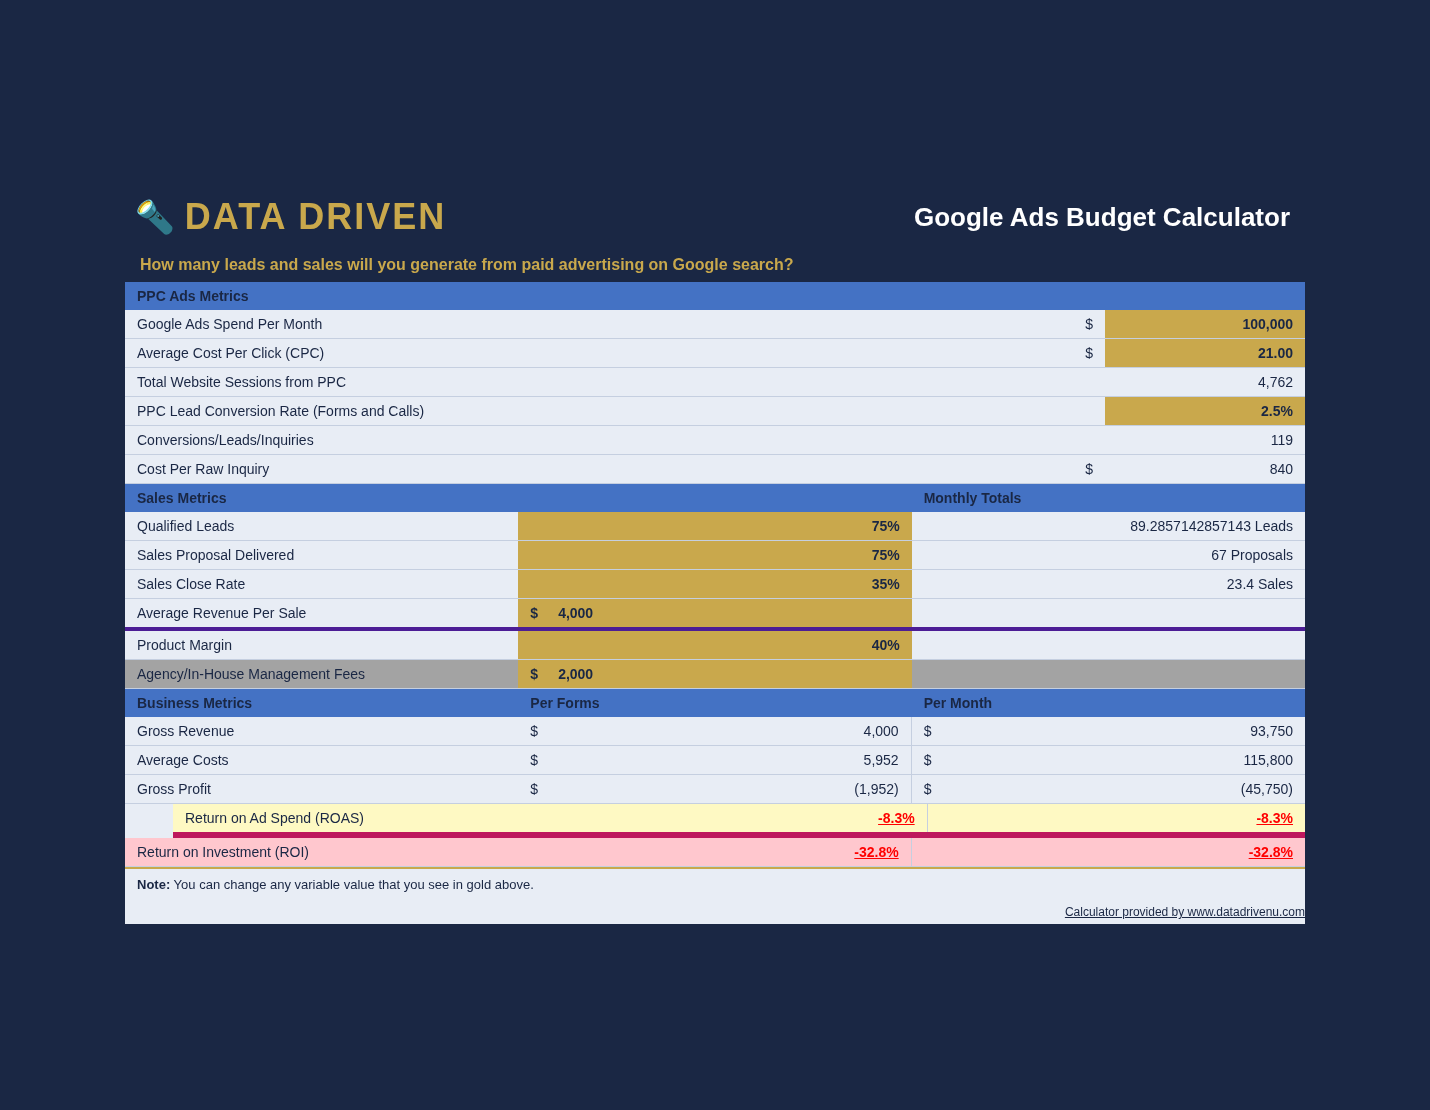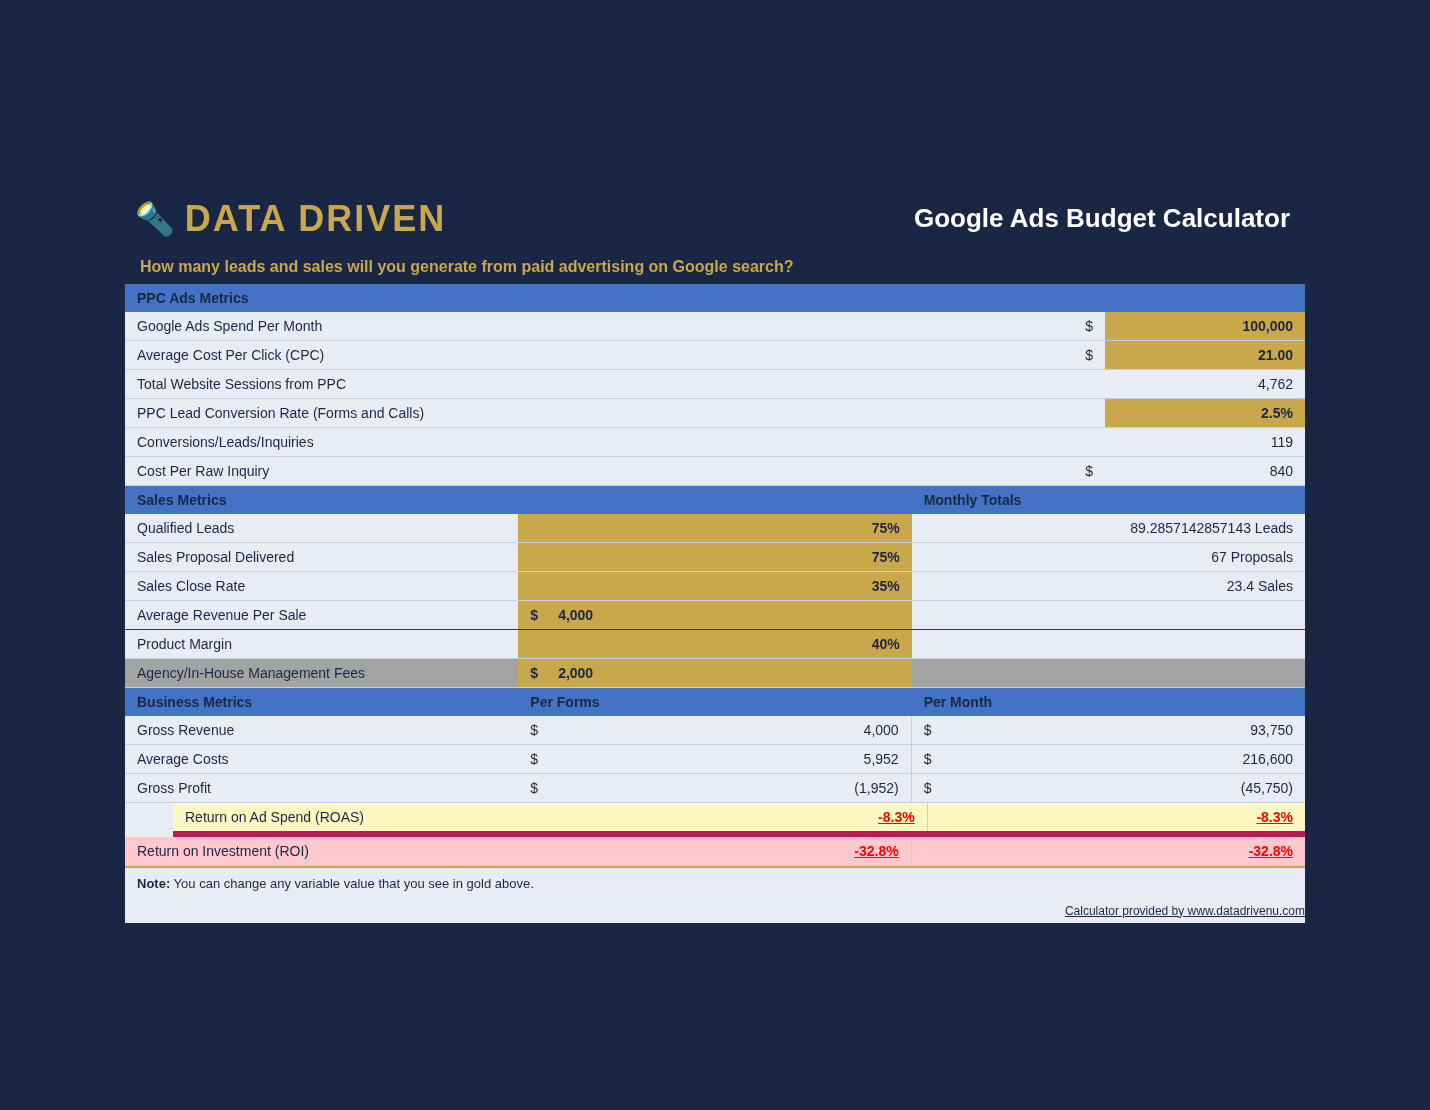--- a/index.html
+++ b/index.html
@@ -223,21 +223,21 @@
         <div class="cell-mid-gold">75%</div>
         <div class="cell cell-right">67 Proposals</div>
       </div>
 
       <div style="display:grid; grid-template-columns: 1fr 1fr 1fr; border-bottom: 1px solid #c5cfe0; background: #e8edf5;">
         <div class="cell cell-label">Sales Close Rate</div>
         <div class="cell-mid-gold">35%</div>
         <div class="cell cell-right">23.4 Sales</div>
       </div>
 
-      <div style="display:grid; grid-template-columns: 1fr 1fr 1fr; border-bottom: 1px solid #4c1d95; background: #e8edf5;">
+      <div style="display:grid; grid-template-columns: 1fr 1fr 1fr; border-bottom: 4px solid #4c1d95; background: #e8edf5;">
         <div class="cell cell-label">Average Revenue Per Sale</div>
         <div style="display:flex; align-items:center; background:#c9a84c; padding: 6px 12px; font-weight:bold; font-size:14px; color:#1a2744;">
           <span style="margin-right:20px;">$</span>
             <span>4,000</span>
         </div>
         <div class="cell cell-right"></div>
       </div>
 
       <div style="display:grid; grid-template-columns: 1fr 1fr 1fr; border-bottom: 1px solid #c5cfe0; background: #e8edf5;">
         <div class="cell cell-label">Product Margin</div>
@@ -275,21 +275,21 @@
       </div>
 
       <div style="display:grid; grid-template-columns: 1fr 1fr 1fr; border-bottom: 1px solid #c5cfe0; background: #e8edf5;">
         <div class="cell cell-label">Average Costs</div>
         <div style="display:flex; align-items:center; padding: 6px 12px; font-size:14px; color:#1a2744; border-right:1px solid #c5cfe0;">
           <span style="margin-right:10px;">$</span>
             <span style="margin-left:auto;">5,952</span>
         </div>
         <div style="display:flex; align-items:center; padding: 6px 12px; font-size:14px; color:#1a2744;">
           <span style="margin-right:10px;">$</span>
-            <span style="margin-left:auto;">216,600</span>
+            <span style="margin-left:auto;">115,800</span>
         </div>
       </div>
 
       <div style="display:grid; grid-template-columns: 1fr 1fr 1fr; border-bottom: 1px solid #c5cfe0; background: #e8edf5;">
         <div class="cell cell-label">Gross Profit</div>
         <div style="display:flex; align-items:center; padding: 6px 12px; font-size:14px; color:#1a2744; border-right:1px solid #c5cfe0;">
           <span style="margin-right:10px;">$</span>
             <span style="margin-left:auto;">(1,952)</span>
         </div>
         <div style="display:flex; align-items:center; padding: 6px 12px; font-size:14px; color:#1a2744;">

